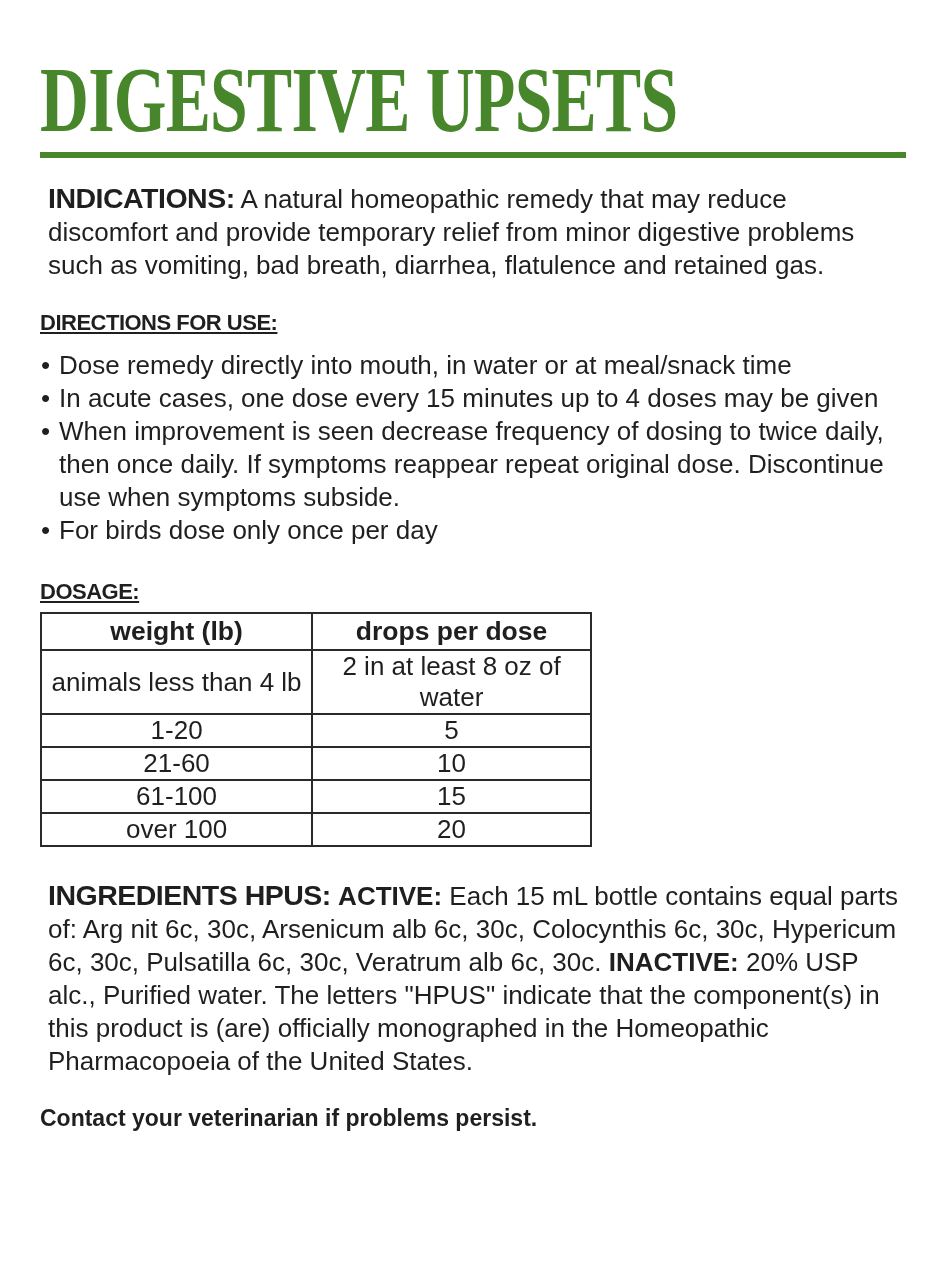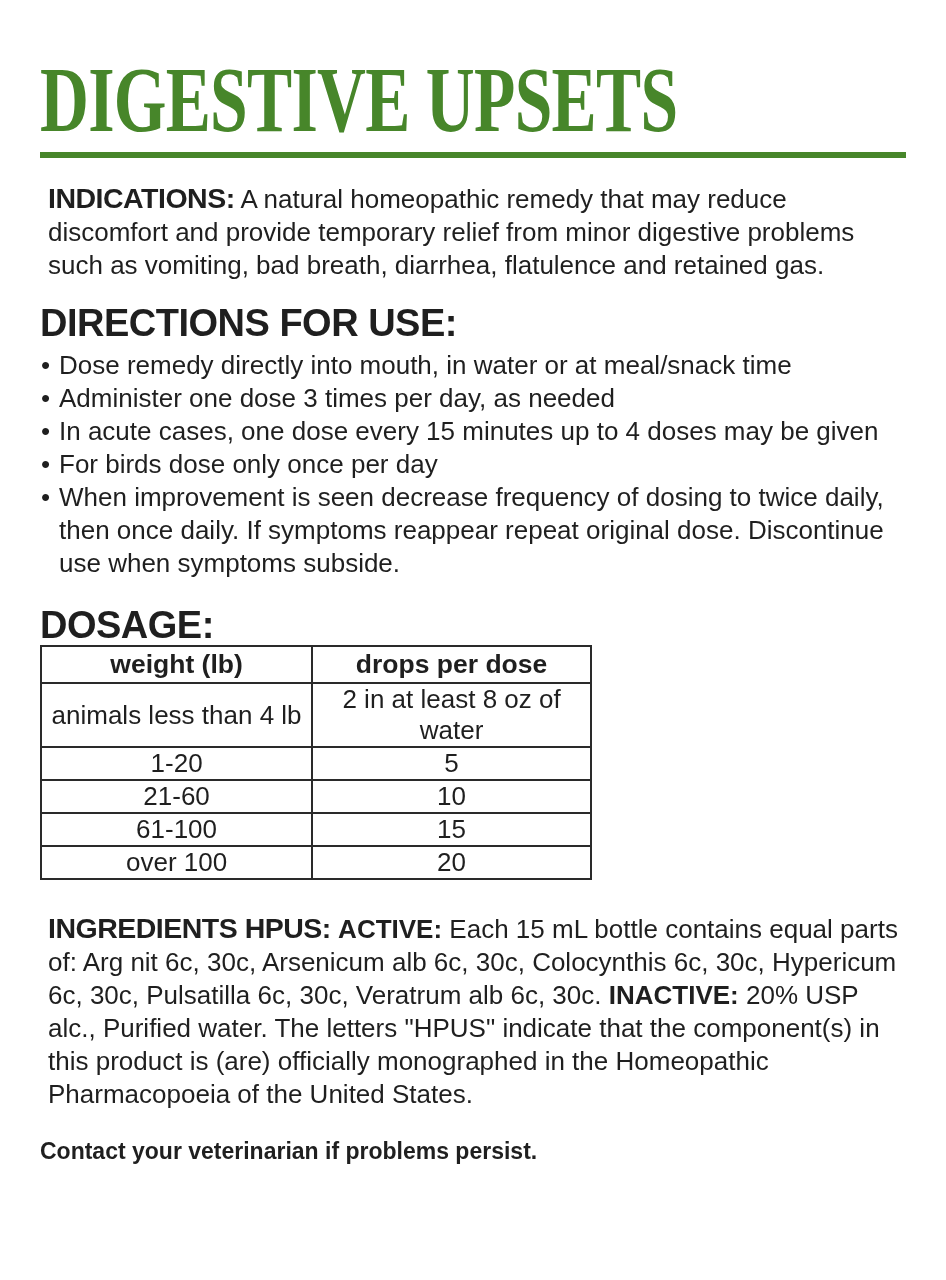--- a/index.html
+++ b/index.html
@@ -24,22 +24,22 @@
     color:var(--green);white-space:nowrap;font-family:Liberation Serif, serif;
   }
   .title-inner{display:inline-block;transform:scaleX(0.72);transform-origin:0 50%;letter-spacing:-1px;}
   .rule{height:6px;background:var(--green);margin-top:5px;}
 
   .para{font-size:26px;line-height:33px;margin:24px 0 0 8px;}
   .h-inline{font-weight:bold;font-size:28.5px;letter-spacing:-0.5px;}
   .b-inline{font-weight:bold;}
 
   .h-block{
-    font-size:38px;font-weight:bold;letter-spacing:-0.5px;
-    margin:24px 0 0 0;line-height:34px;
+    font-size:22px;font-weight:bold;letter-spacing:-0.5px;
+    margin:24px 0 0 0;line-height:34px;text-decoration:underline;
   }
 
   .bullets{list-style:none;margin:9px 0 8px 0;padding:0;font-size:26px;line-height:33px;}
   .bullets li{position:relative;padding-left:19px;}
   .bullets li::before{content:"\2022";position:absolute;left:1px;}
 
   .dosage-h{margin-top:28px;}
   .dose-table{
     border-collapse:collapse;width:552px;margin-top:3px;
     font-size:26px;table-layout:fixed;
@@ -74,24 +74,23 @@
   <div class="rule"></div>
 
   <p class="para">
     <span class="h-inline">INDICATIONS:</span>
     <span>A natural homeopathic remedy that may reduce discomfort and provide temporary relief from minor digestive problems such as vomiting, bad breath, diarrhea, flatulence and retained gas.</span>
   </p>
 
   <h2 class="h-block">DIRECTIONS FOR USE:</h2>
   <ul class="bullets">
     <li>Dose remedy directly into mouth, in water or at meal/snack time</li>
-    <li>Administer one dose 3 times per day, as needed</li>
     <li>In acute cases, one dose every 15 minutes up to 4 doses may be given</li>
+    <li>When improvement is seen decrease frequency of dosing to twice daily, then once daily. If symptoms reappear repeat original dose. Discontinue use when symptoms subside.</li>
     <li>For birds dose only once per day</li>
-    <li>When improvement is seen decrease frequency of dosing to twice daily, then once daily. If symptoms reappear repeat original dose. Discontinue use when symptoms subside.</li>
   </ul>
 
   <h2 class="h-block dosage-h">DOSAGE:</h2>
   <table class="dose-table">
     <thead>
       <tr>
         <th class="col-weight">weight (lb)</th>
         <th>drops per dose</th>
       </tr>
     </thead>

